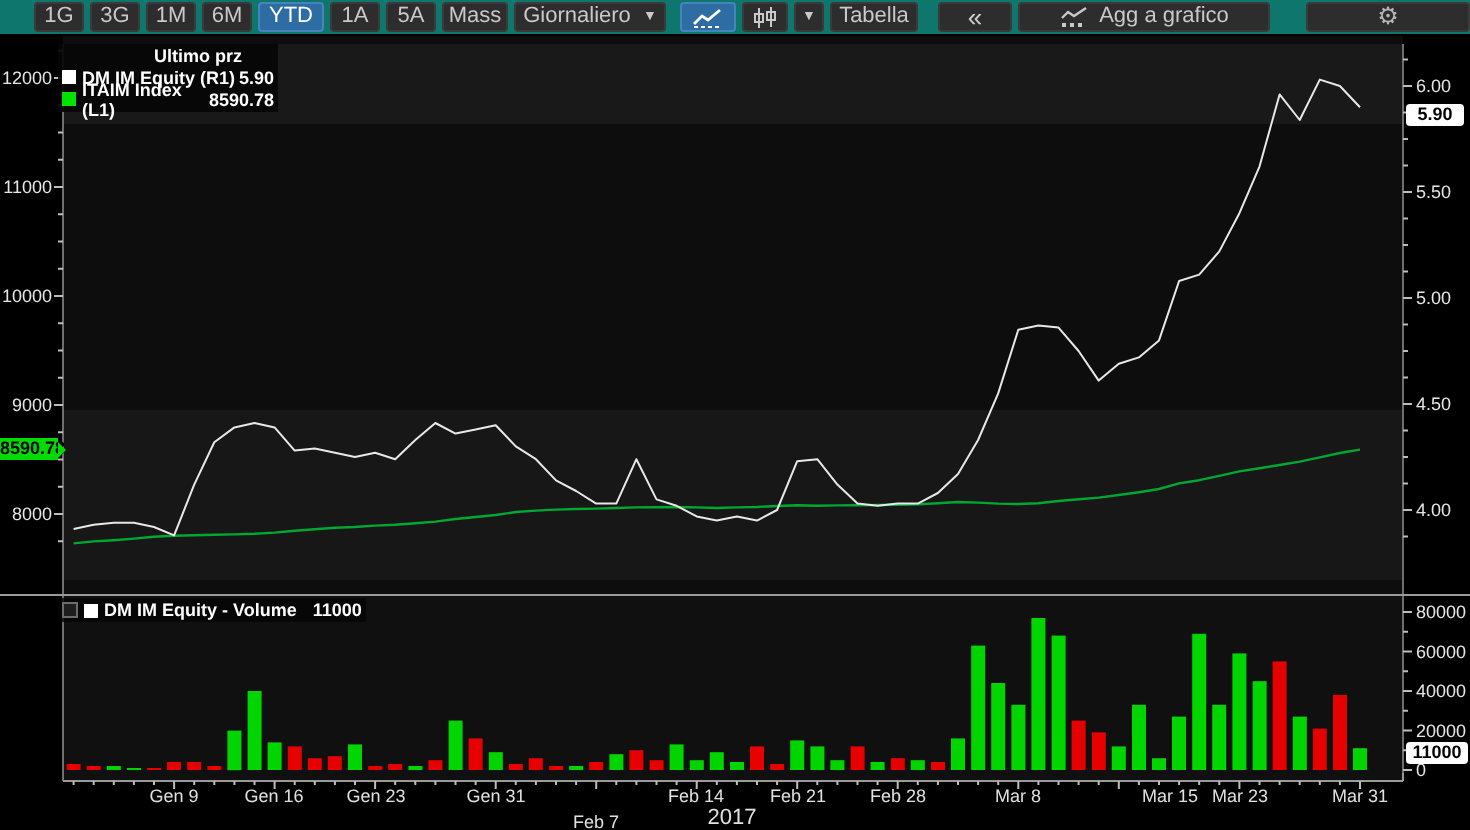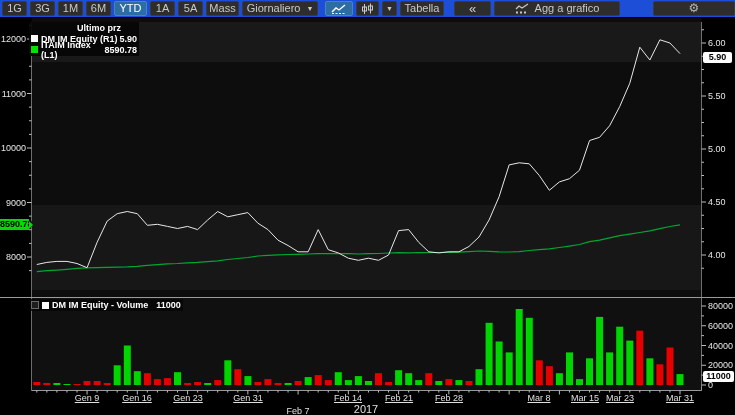--- a/index.html
+++ b/index.html
@@ -1,20 +1,20 @@
 <!DOCTYPE html>
 <html><head>
 <meta charset="utf-8">
 <style>
   html,body{margin:0;padding:0;}
   body{width:735px;height:415px;background:#000;position:relative;overflow:hidden;
        font-family:"Liberation Sans",sans-serif;-webkit-font-smoothing:none;}
   
-  .toolbar{position:absolute;top:0;left:0;width:735px;height:17px;background:#1d4ed8;
-           display:flex;align-items:center;gap:3px;padding-left:2px;box-sizing:border-box;}
+  .toolbar{position:absolute;top:0;left:0;width:735px;height:17px;background:#0f766e;
+           display:flex;align-items:center;gap:3px;padding-left:17px;box-sizing:border-box;}
   .tb-btn{height:15px;background:#2d2d2d;color:#c9c9c9;font:11px/13px "Liberation Sans",sans-serif;
           border:1px solid #3a3a3a;border-radius:2px;display:flex;align-items:center;justify-content:center;
           padding:0;box-sizing:border-box;cursor:default;white-space:nowrap;flex:none;}
   .tb-btn.active{background:#2e6da4;border-color:#4585bd;color:#fff;}
   .w25{width:25px}.w33{width:33px}.w76{width:76px}.w28{width:28px}.w23{width:23px}
   .w15{width:15px}.w44{width:44px}.w37{width:37px}.w126{width:126px}.w82{width:82px}
   .ml4{margin-left:4px}.ml7{margin-left:7px}
   .gear-btn{margin-left:auto;margin-right:0;color:#b5b5b5;font-size:12px;}
   .caret{font-size:7px;margin-left:6px;color:#c9c9c9;}
   .caret-only{font-size:7px;}
@@ -41,21 +41,21 @@
   
   .marker{position:absolute;height:11px;line-height:11px;font-size:9px;font-weight:bold;
           color:#000;text-align:center;z-index:6;}
   #price-marker{left:703px;width:29px;background:#fff;border-radius:2px;}
   #index-marker{left:0;width:29px;background:#00dc00;}
   #index-marker::after{content:"";position:absolute;right:-4px;top:1.5px;
      border-top:4px solid transparent;border-bottom:4px solid transparent;border-left:4px solid #00dc00;}
   #volume-marker{left:703px;width:31px;background:#fff;border-radius:2px;}
   
   .xlabel{position:absolute;top:393px;transform:translateX(-50%);font-size:9px;color:#e0e0e0;
-          white-space:nowrap;z-index:5;text-decoration:underline;}
+          white-space:nowrap;z-index:5;}
   #year-label{position:absolute;left:366px;top:403px;transform:translateX(-50%);
               font-size:11px;color:#e0e0e0;z-index:5;}
 </style>
 </head>
 <body>
 
 <div class="toolbar">
   <div id="periods">
       <button class="tb-btn w25">1G</button>
       <button class="tb-btn w25">3G</button>
@@ -357,16 +357,16 @@
 <div id="year-label">2017</div>
 
 <span class="xlabel" style="left: 87px;">Gen 9</span>
 <span class="xlabel" style="left: 137px;">Gen 16</span>
 <span class="xlabel" style="left: 188px;">Gen 23</span>
 <span class="xlabel" style="left: 248px;">Gen 31</span>
 <span class="xlabel" style="left: 298px; margin-top: 13px;">Feb 7</span>
 <span class="xlabel" style="left: 348px;">Feb 14</span>
 <span class="xlabel" style="left: 399px;">Feb 21</span>
 <span class="xlabel" style="left: 449px;">Feb 28</span>
-<span class="xlabel" style="left: 539px;">Mar 8</span>
+<span class="xlabel" style="left: 509px;">Mar 8</span>
 <span class="xlabel" style="left: 585px;">Mar 15</span>
 <span class="xlabel" style="left: 620px;">Mar 23</span>
 <span class="xlabel" style="left: 680px;">Mar 31</span>
 
 </body></html>

